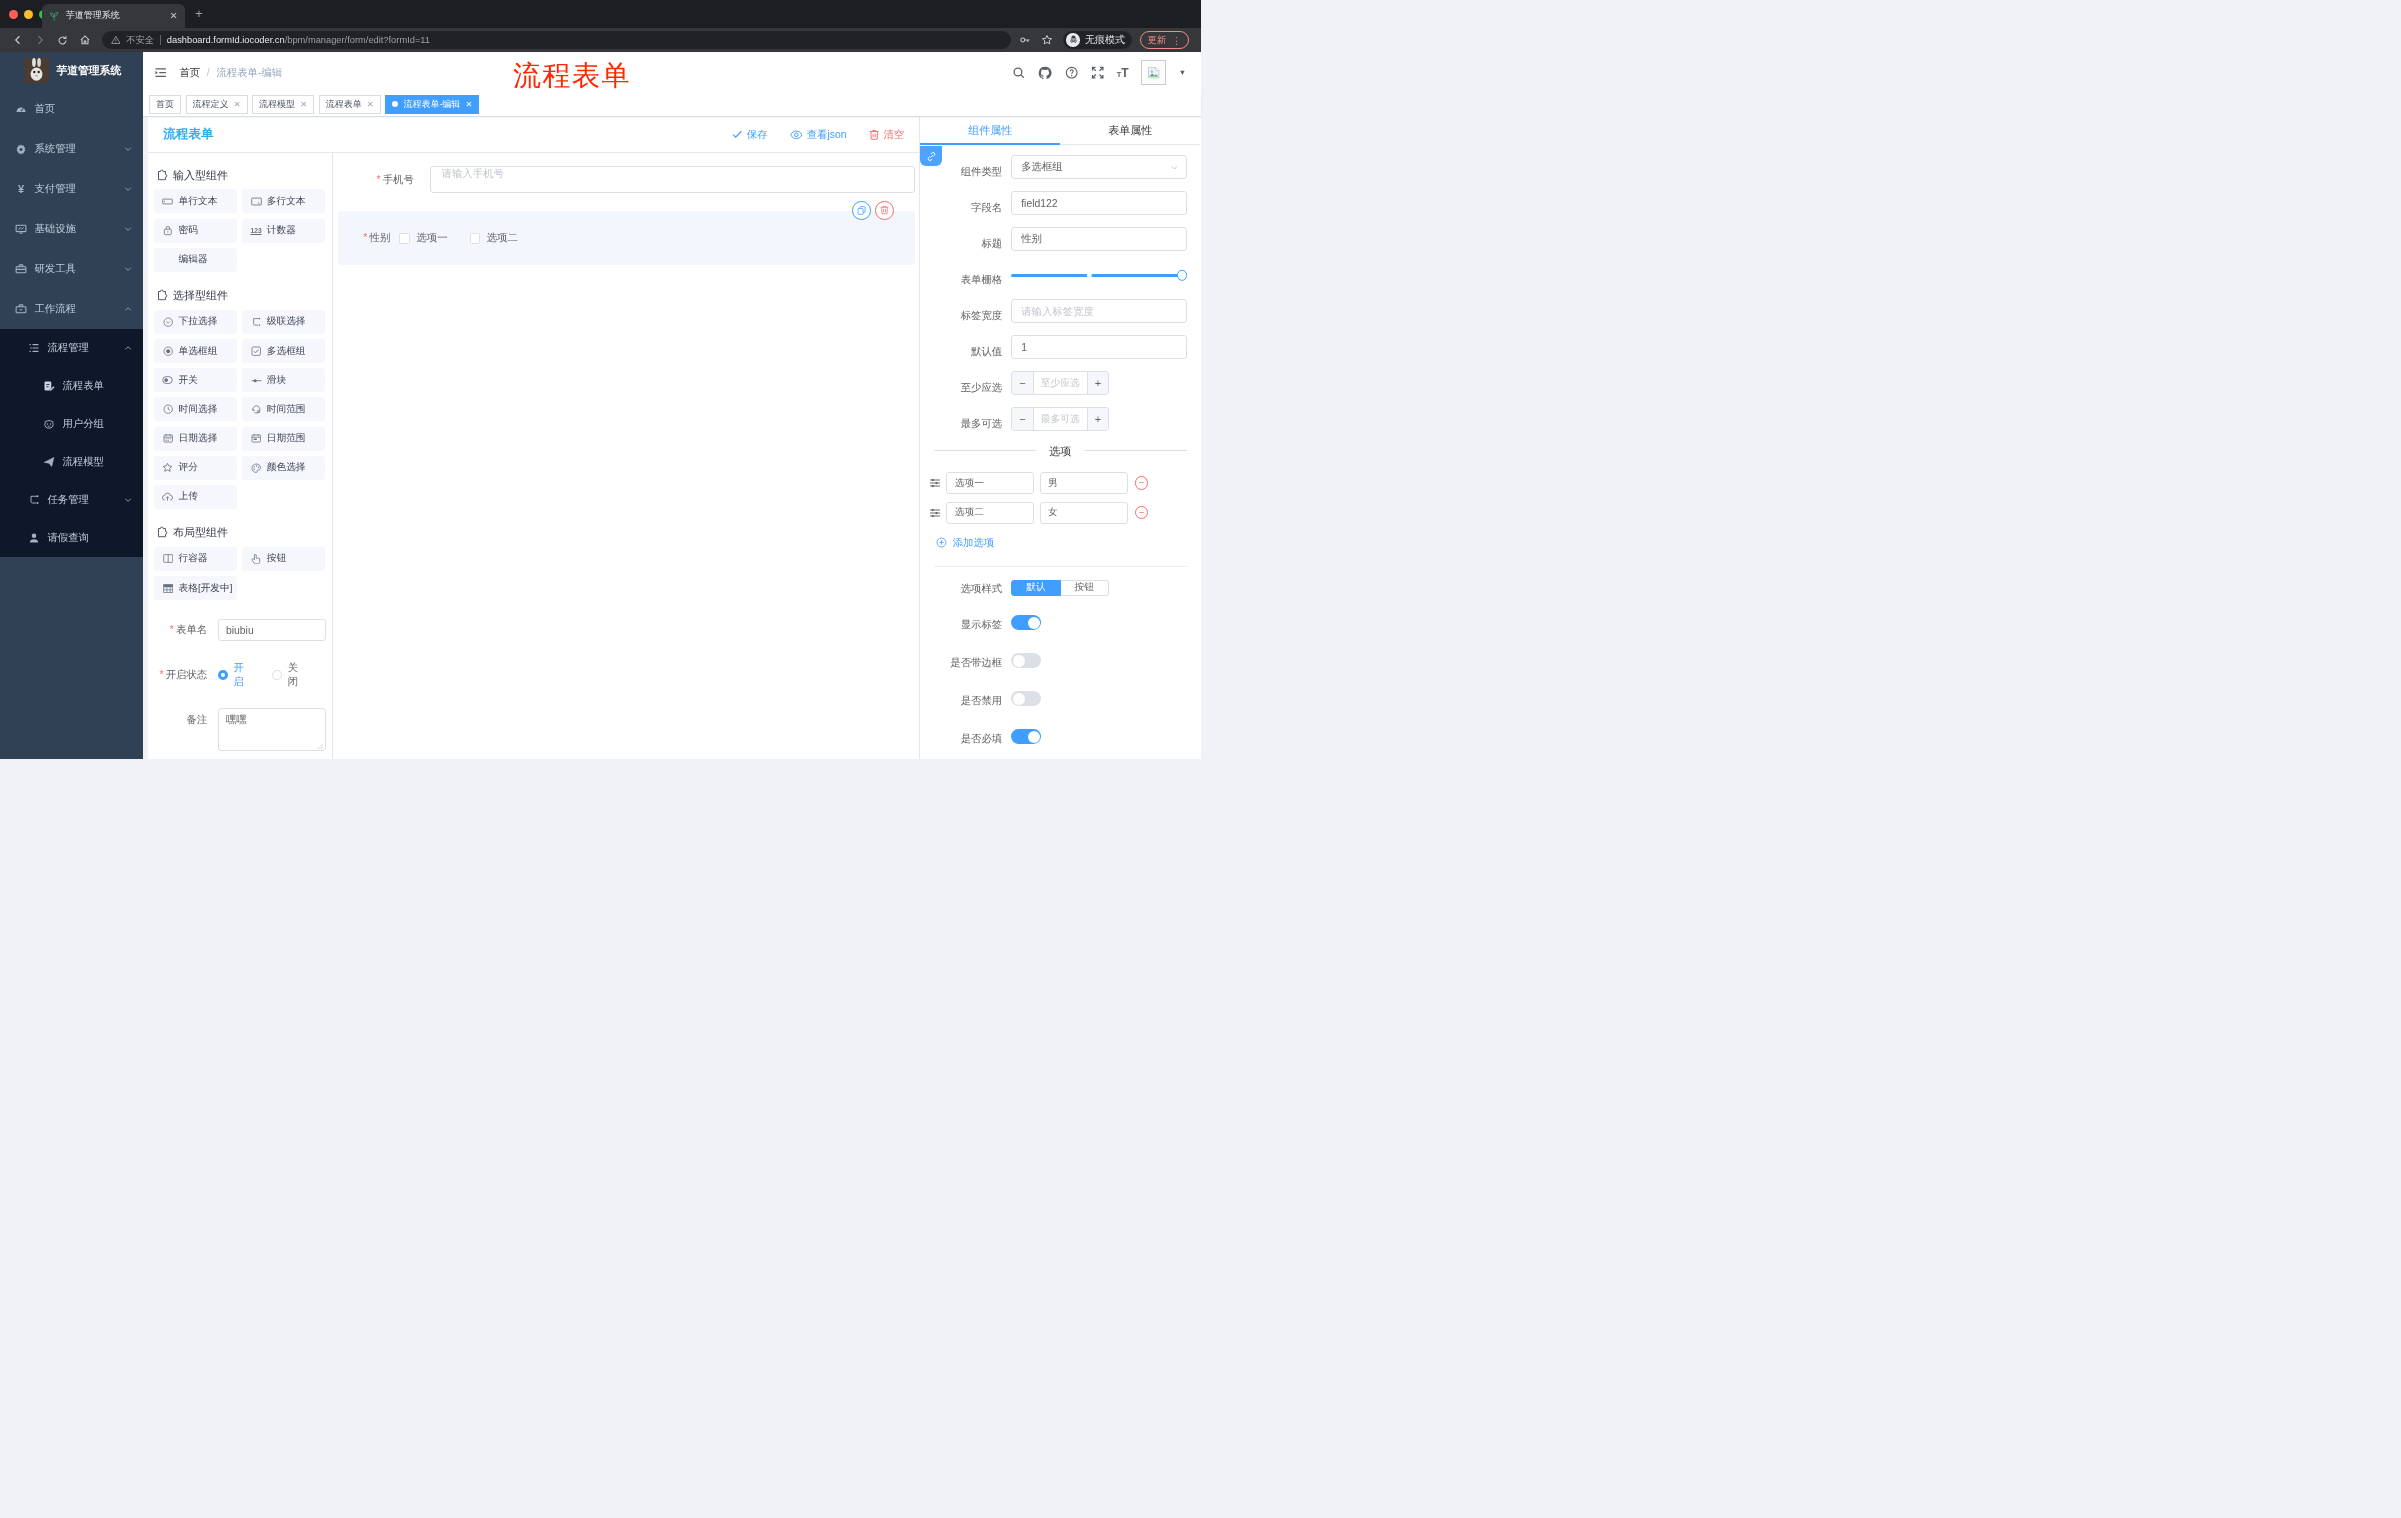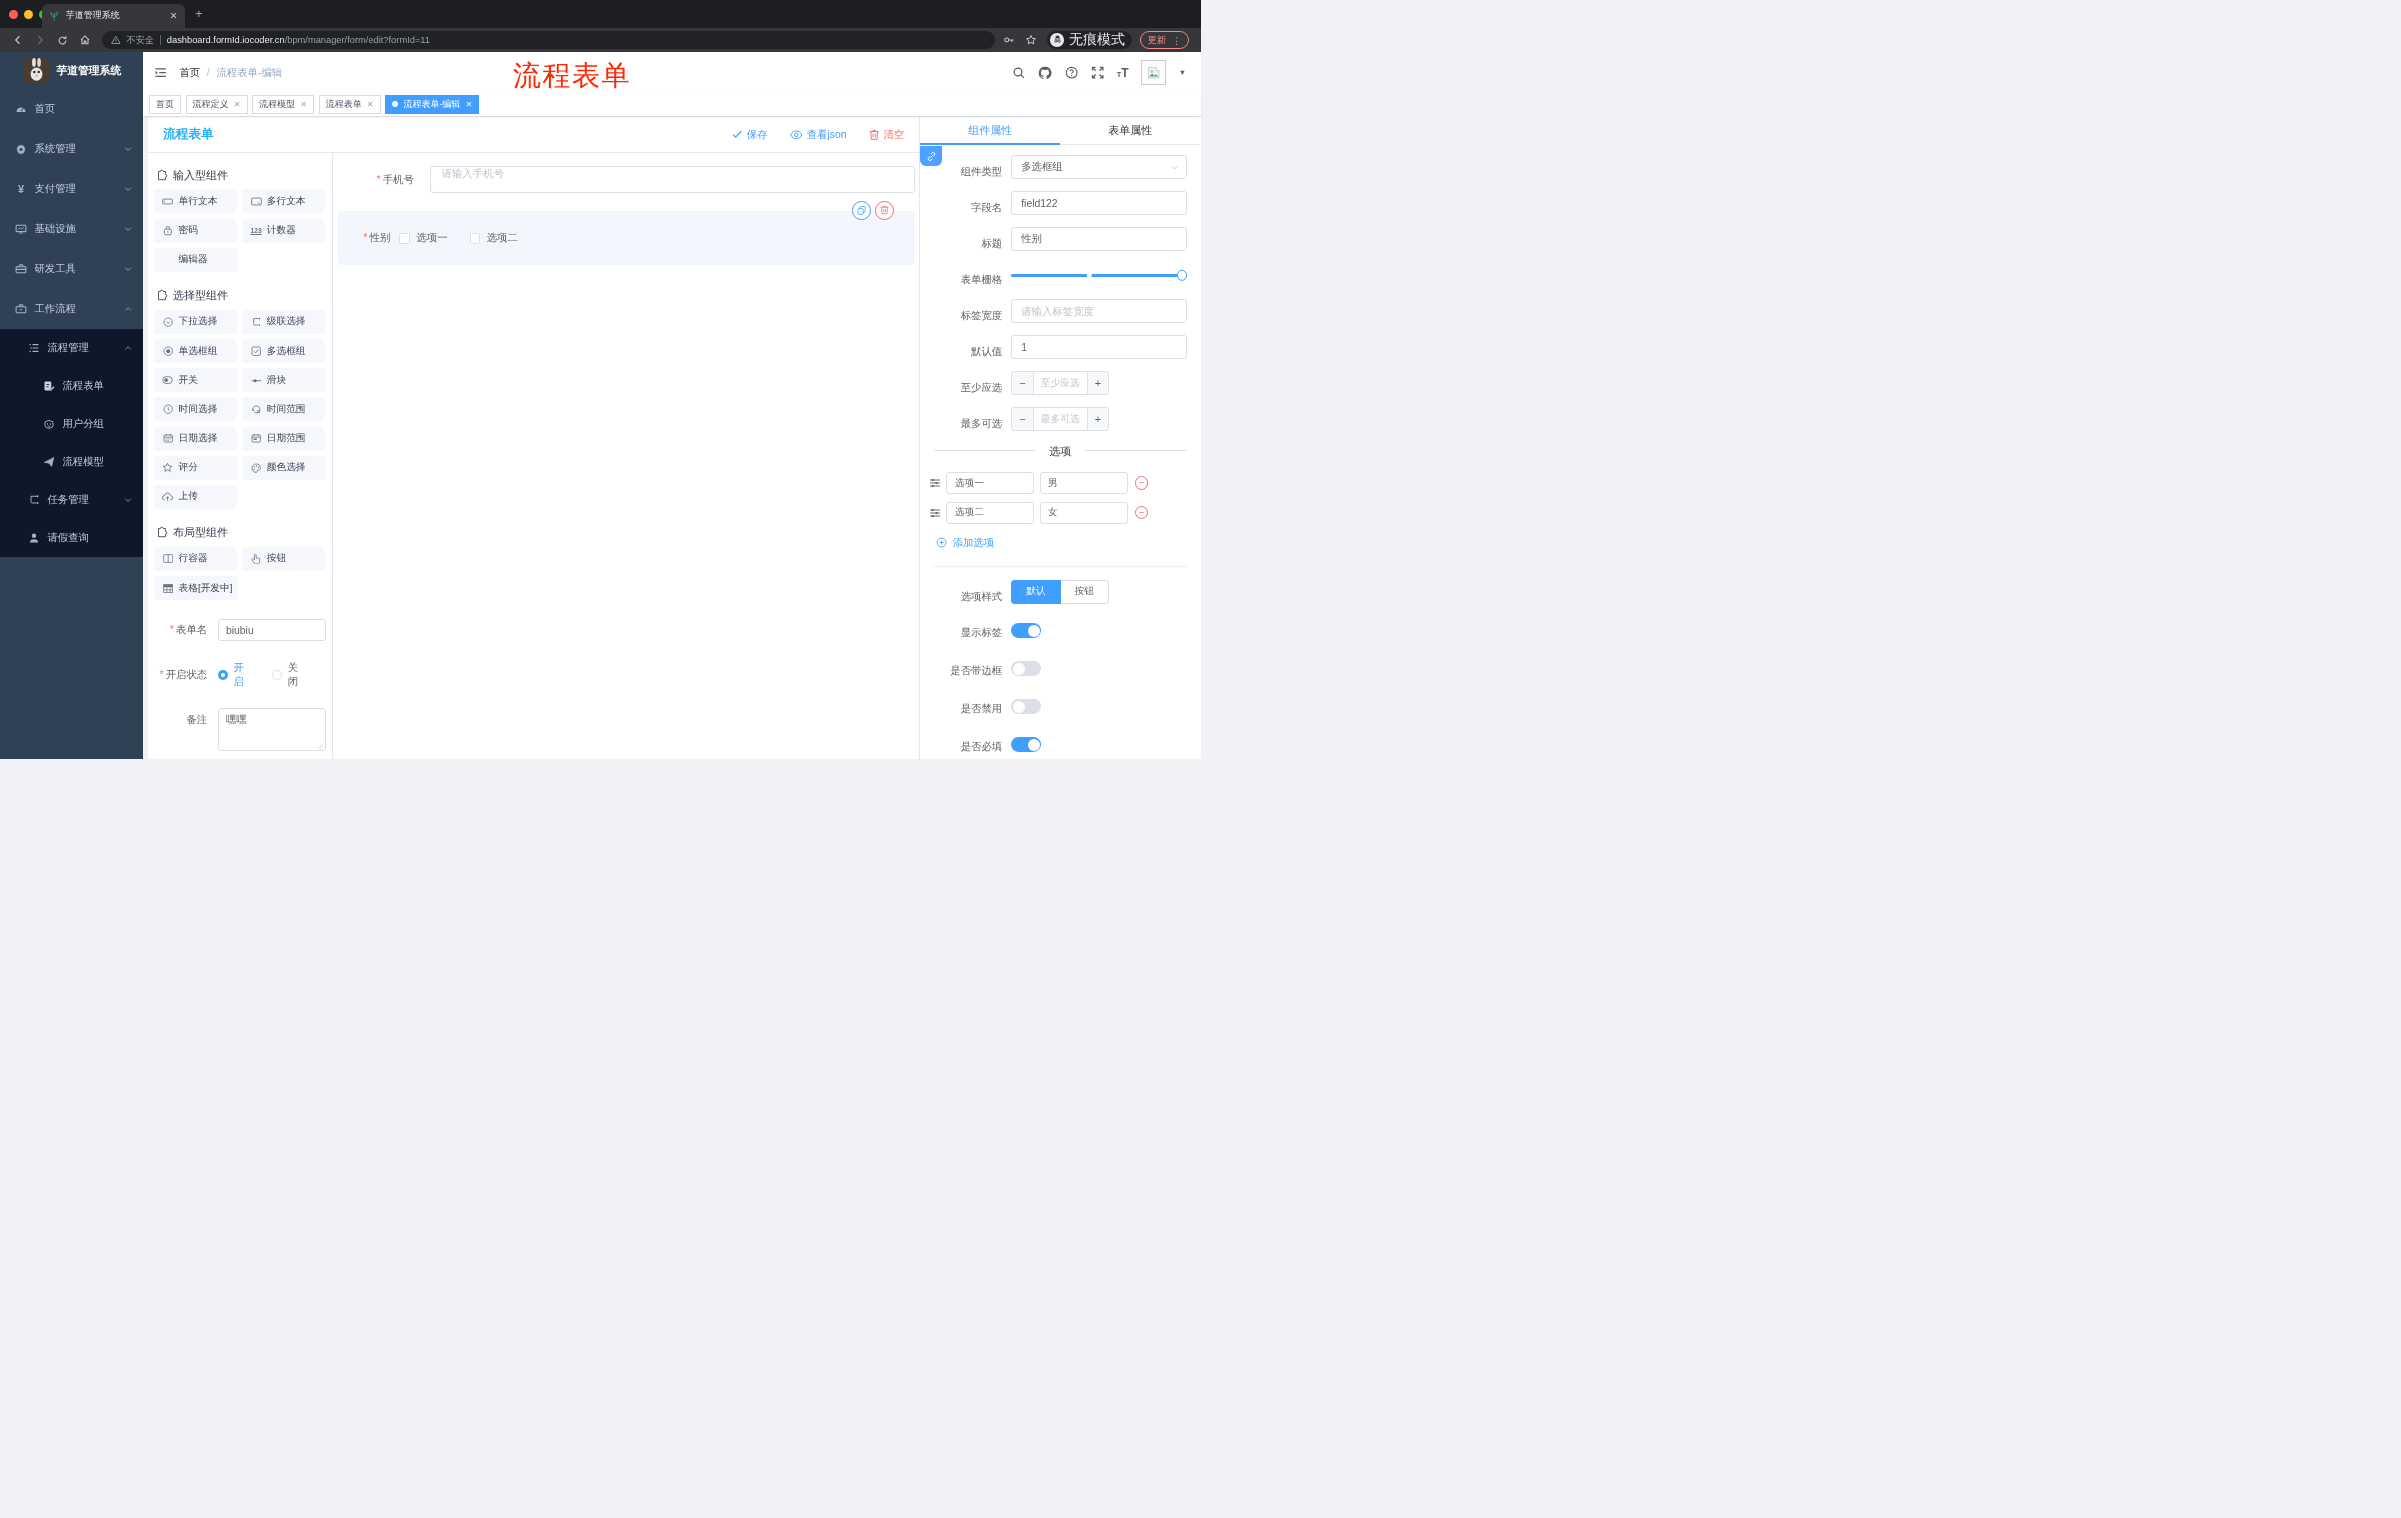--- a/index.html
+++ b/index.html
@@ -17,21 +17,21 @@
   .btab .x{color:#c7cacd;font-size:9.7px}
   .newtab{position:absolute;left:195px;top:7.4px;color:#9aa0a6;font-size:13.4px;line-height:13.4px}
   .toolbar{height:24px;background:#36373a;display:flex;align-items:center;padding:0 12px;gap:7.4px}
   .nav-ic{color:#c7cacd;font-size:11px;width:15px;text-align:center}
   .nav-ic.dim{color:#6e7175}
   .urlpill{flex:1;height:18px;background:#212226;border-radius:9px;display:flex;align-items:center;
     padding:0 9px;gap:6px;color:#9aa0a6;font-size:9.3px}
   .urlpill .sep{width:0.7px;height:10.4px;background:#5f6368}
   .urlhost{color:#e8eaed}
   .chip{height:18px;background:#212226;border-radius:9px;display:flex;align-items:center;gap:5.2px;
-    padding:0 7.4px 0 3px;color:#e8eaed;font-size:14px}
+    padding:0 7.4px 0 3px;color:#e8eaed;font-size:10px}
   .incog{width:13.4px;height:13.4px;border-radius:50%;background:#e8eaed;display:flex;align-items:center;justify-content:center}
   .update{height:18px;border:0.7px solid #f28b82;border-radius:9px;color:#f28b82;display:flex;
     align-items:center;gap:6px;padding:0 6.7px;font-size:9.3px}
   
   .app{position:absolute;top:52px;left:0;width:1201px;height:707px;display:flex}
   .sidebar{width:143px;background:#304156;color:#bfcbd9;flex-shrink:0;overflow:hidden}
   .logo{height:37px;display:flex;align-items:center;gap:7.4px;padding-left:24px}
   .logo img,.logo .rabbit{width:25px;height:25px;border-radius:2.2px}
   .rabbit{background:#3a2f2a;position:relative;overflow:hidden}
   .logo .lt{color:#fff;font-weight:bold;font-size:10.8px;white-space:nowrap}
@@ -143,21 +143,21 @@
   .pdivider span{position:absolute;left:50%;top:-6.7px;transform:translateX(-50%);background:#fff;padding:0 13.4px;
     font-size:11px;color:#303133;white-space:nowrap}
   .opt-row{display:flex;align-items:center;gap:5.2px;margin:0 0 7.4px 9px}
   .drag-ic{color:#606266;cursor:grab}
   .opt-input{width:88px;height:22px;border:0.7px solid #dcdfe6;border-radius:3px;padding:0 7.4px;font-size:9.7px;color:#606266}
   .minus-btn{width:13.4px;height:13.4px;border-radius:50%;border:1.1px solid #f56c6c;color:#f56c6c;display:flex;
     align-items:center;justify-content:center;font-size:9.7px;line-height:1;margin-left:2.2px;cursor:pointer}
   .add-opt{display:flex;align-items:center;gap:5.2px;color:#409eff;font-size:10.4px;margin:12px 0 0 16.3px;cursor:pointer}
   .hline{height:0.7px;background:#ebeef5;margin:16.3px 0 13.4px 13.4px}
   .rbg{display:flex}
-  .rb{height:24px;padding:0 14px;display:flex;align-items:center;font-size:9.7px;border:0.7px solid #dcdfe6;cursor:pointer}
+  .rb{height:16px;padding:0 14px;display:flex;align-items:center;font-size:9.7px;border:0.7px solid #dcdfe6;cursor:pointer}
   .rb.on{background:#409eff;border-color:#409eff;color:#fff;border-radius:3px 0 0 3px}
   .rb.off{background:#fff;color:#606266;border-radius:0 3px 3px 0;border-left:none}
   .swrow{margin-bottom:21px}
   .sw{width:30px;height:15px;border-radius:7.4px;position:relative;cursor:pointer}
   .sw.on{background:#409eff}.sw.off{background:#dcdfe6}
   .sw::after{content:"";position:absolute;top:1.5px;width:12px;height:12px;border-radius:50%;background:#fff}
   .sw.on::after{right:1.5px}.sw.off::after{left:1.5px}
 </style>
 </head>
 <body>

